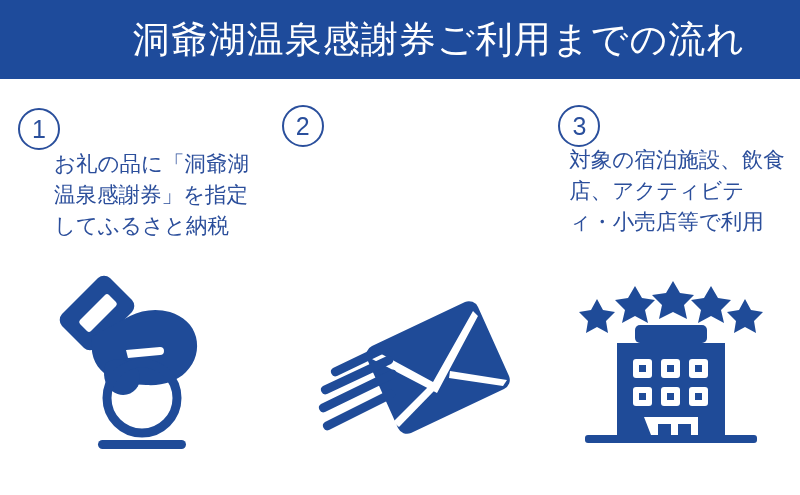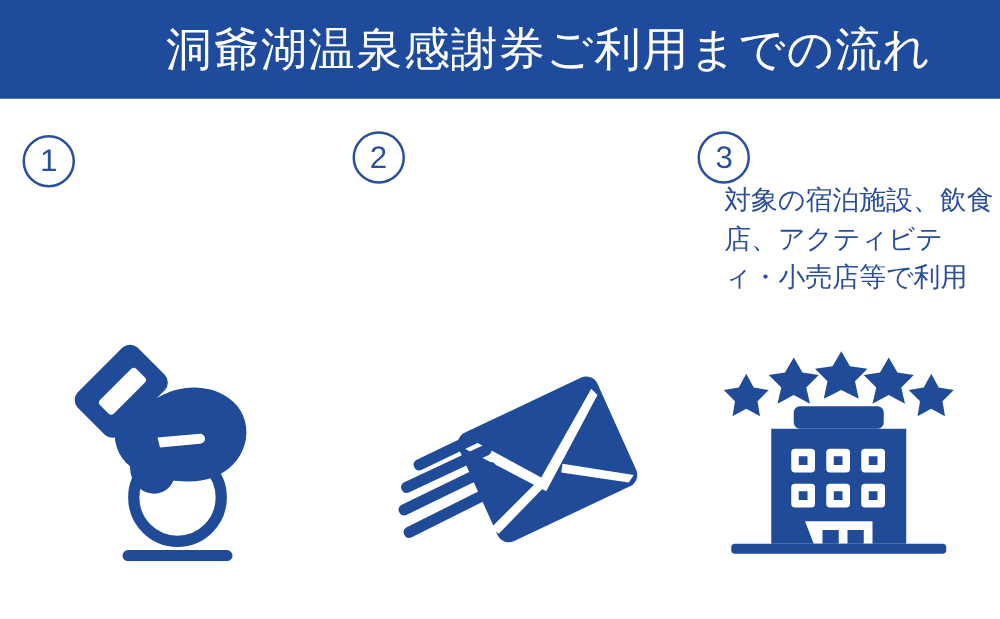--- a/index.html
+++ b/index.html
@@ -75,21 +75,21 @@
   
   .step-text {
     position: absolute;
     color: #2b4e9b;
     font-size: 21.5px;
     line-height: 31px;
     letter-spacing: 0px;
   }
   .step-1 .step-text { left: 54px; top: 70px;  width: 200px; }
   .step-2 .step-text { left: 40px; top: 66px;  width: 208px; }
-  .step-3 .step-text { left: 46px; top: 66px;  width: 216px; }
+  .step-3 .step-text { left: 36px; top: 66px;  width: 216px; }
 
   
   .icon-wrap { position: absolute; }
   .step-1 .icon-wrap { left: 50px;  top: 190px; width: 170px; height: 180px; }
   .step-2 .icon-wrap { left: 50px;  top: 215px; width: 200px; height: 145px; }
   .step-3 .icon-wrap { left: 40px;  top: 190px; width: 195px; height: 180px; }
   .icon-wrap svg { display: block; width: 100%; height: 100%; }
 </style>
 </head>
 <body>
@@ -97,20 +97,21 @@
 <div class="banner">
   <div class="banner-title">洞爺湖温泉感謝券ご利用までの流れ</div>
 </div>
 
 <div class="steps">
 
   <div class="step step-1">
 
     <div class="num-circle">1</div>
 
+    <div class="step-text">お礼の品に「洞爺湖温泉感謝券」を指定してふるさと納税</div>
 
     <div class="icon-wrap">
       <svg viewBox="0 0 170 180" xmlns="http://www.w3.org/2000/svg">
         <g fill="#1f4b98">
 
           <path d="M 12 45
                    L 48 9
                    a 9 9 0 0 1 12 0
                    L 82 31
                    a 9 9 0 0 1 0 12

